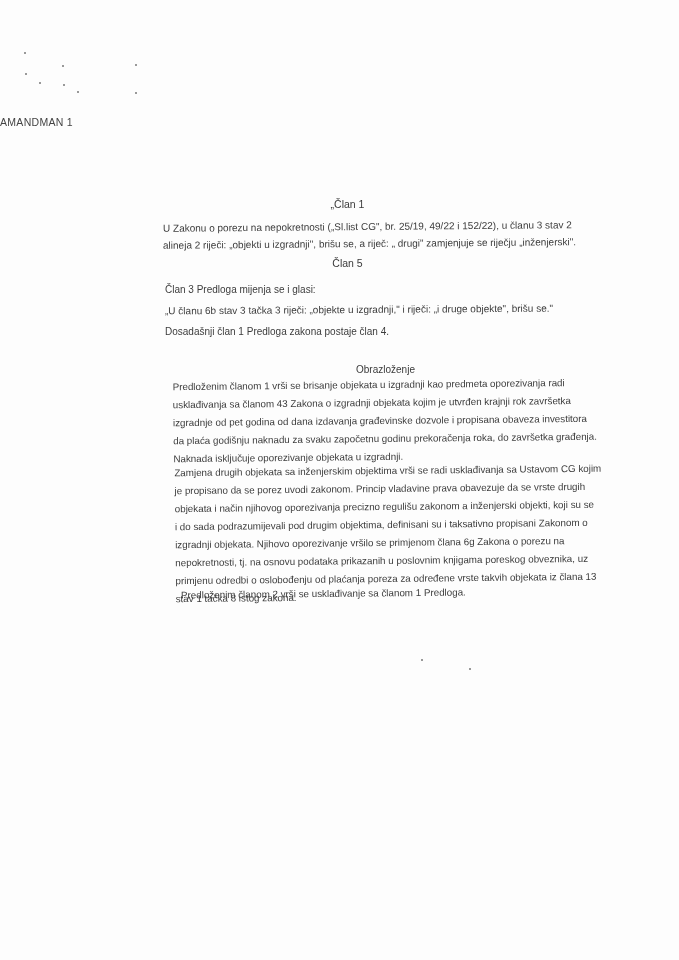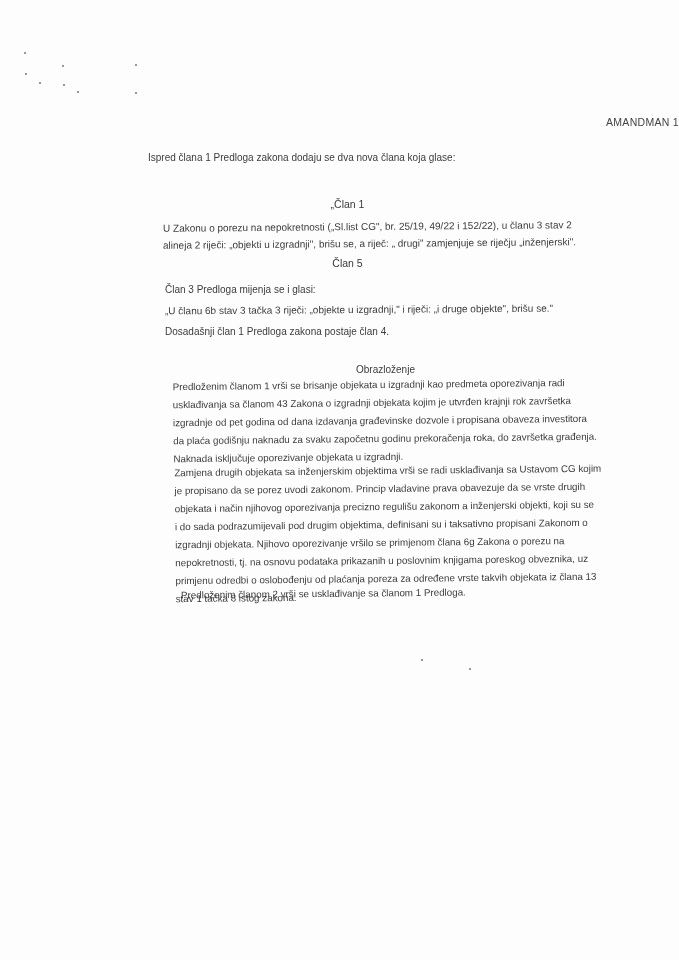--- a/index.html
+++ b/index.html
@@ -1,20 +1,20 @@
 <!DOCTYPE html>
 <html><head>
 <meta charset="utf-8">
 <style>
   html, body { margin:0; padding:0; background:#ffffff; }
   body { width:679px; height:960px; position:relative; overflow:hidden;
          font-family:"Liberation Sans", sans-serif; color:#3a3a3a; }
   .page { position:absolute; left:0; top:0; width:679px; height:960px; background:#fdfdfd; }
   .speck { position:absolute; width:2px; height:2px; background:#777; border-radius:1px; }
-  .title { position:absolute; left:0; width:679px; text-align:right; top:116px;
+  .title { position:absolute; left:0; width:679px; text-align:left; top:116px;
            font-size:10.5px; letter-spacing:0.3px; color:#444; }
   .line { position:absolute; font-size:10px; white-space:nowrap; color:#3c3c3c; }
   .heading { position:absolute; left:8px; width:679px; text-align:center; font-size:10.5px; color:#3a3a3a; }
   .para { position:absolute; font-size:9.8px; line-height:18px; color:#3c3c3c; text-align:justify; }
   .para .l { display:block; white-space:nowrap; }
   .bold { font-weight:bold;padding-left:38px; }
 </style>
 </head>
 <body>
 
@@ -26,21 +26,20 @@
   <div class="speck" style="left:39px;top:82px"></div>
   <div class="speck" style="left:63px;top:84px"></div>
   <div class="speck" style="left:77px;top:91px"></div>
   <div class="speck" style="left:135px;top:64px"></div>
   <div class="speck" style="left:135px;top:92px"></div>
   <div class="speck" style="left:421px;top:659px"></div>
   <div class="speck" style="left:469px;top:668px"></div>
 
   <div class="title">AMANDMAN 1</div>
 
-  <div class="line" style="left:148px;top:152px">Ispred člana 1 Predloga zakona dodaju se dva nova člana koja glase:</div>
 
   <div class="heading" style="top:198px">„Član 1</div>
   <div class="line" style="left:163px;top:221px;transform:rotate(-0.5deg)">U Zakonu o porezu na nepokretnosti („Sl.list CG", br. 25/19, 49/22 i 152/22), u članu  3 stav 2</div>
   <div class="line" style="left:163px;top:238px;transform:rotate(-0.5deg)">alineja 2 riječi: „objekti u izgradnji", brišu se, a riječ: „ drugi" zamjenjuje se riječju „inženjerski".</div>
 
   <div class="heading" style="top:257px">Član 5</div>
   <div class="line" style="left:165px;top:284px">Član 3 Predloga mijenja se i glasi:</div>
   <div class="line" style="left:165px;top:304px;transform:rotate(-0.4deg)">„U članu 6b stav 3 tačka 3 riječi: „objekte u izgradnji," i riječi: „i druge objekte", brišu se."</div>
   <div class="line" style="left:165px;top:326px">Dosadašnji član 1 Predloga zakona postaje član 4.</div>
 

